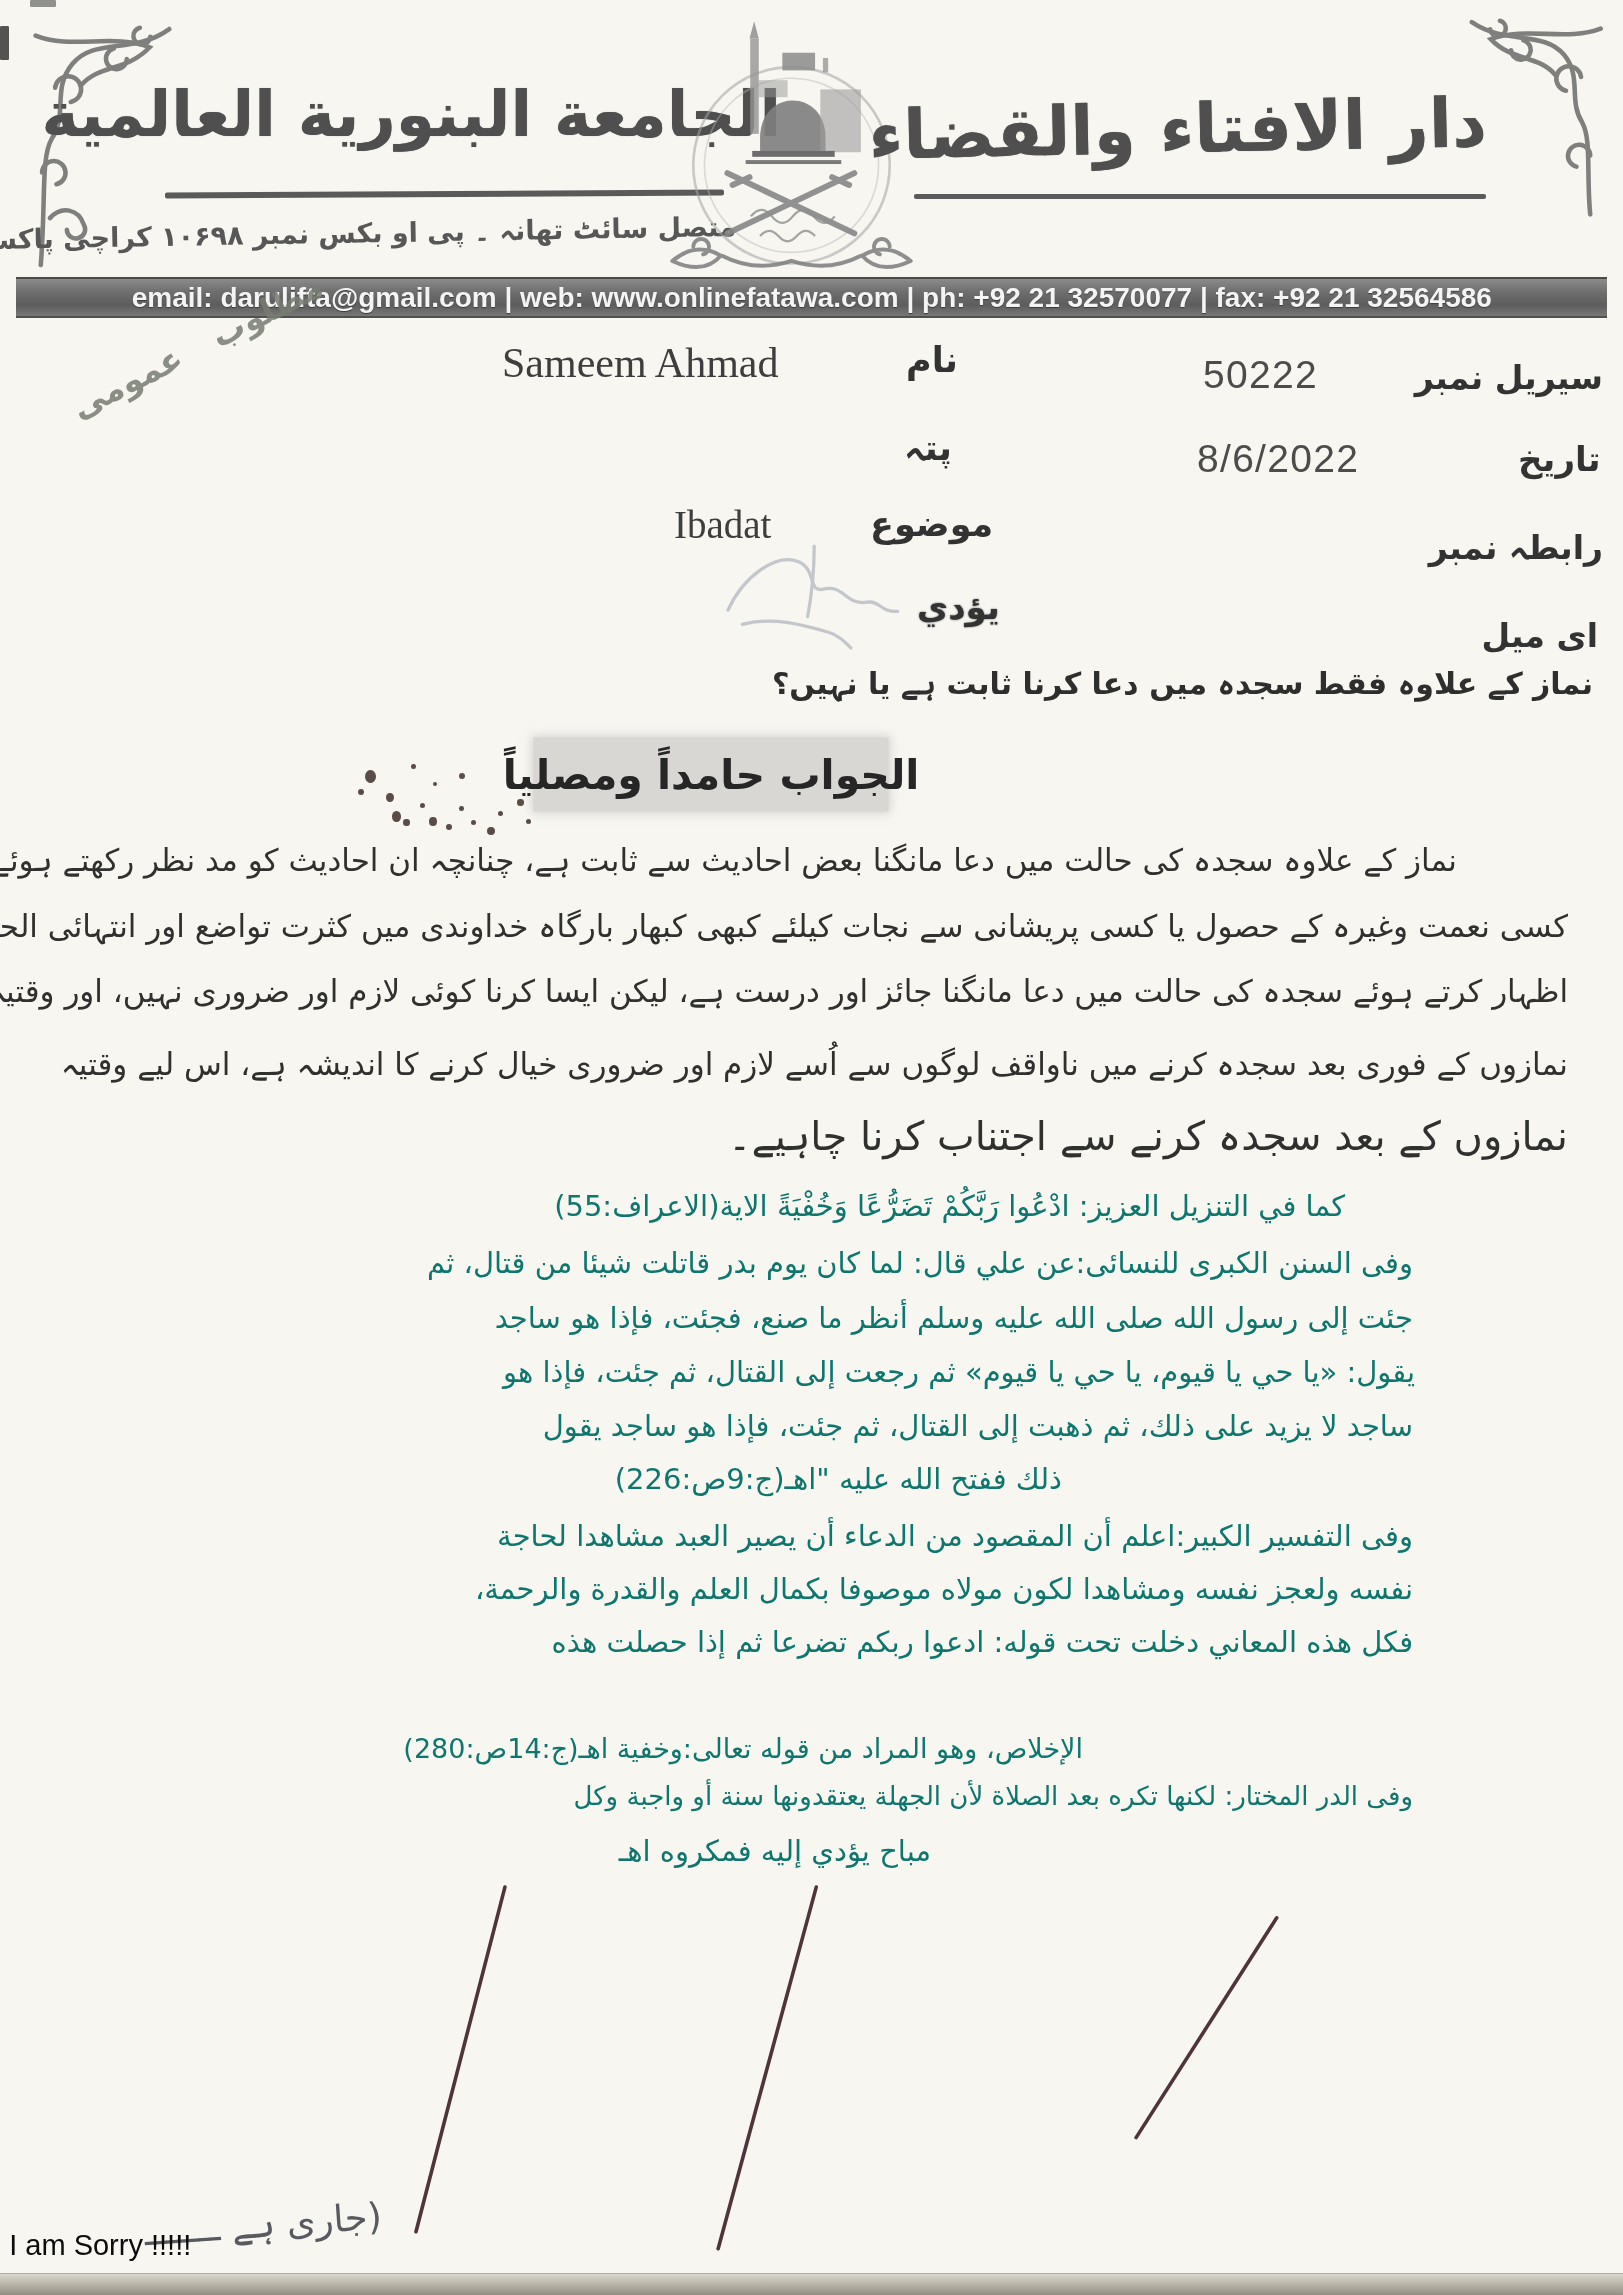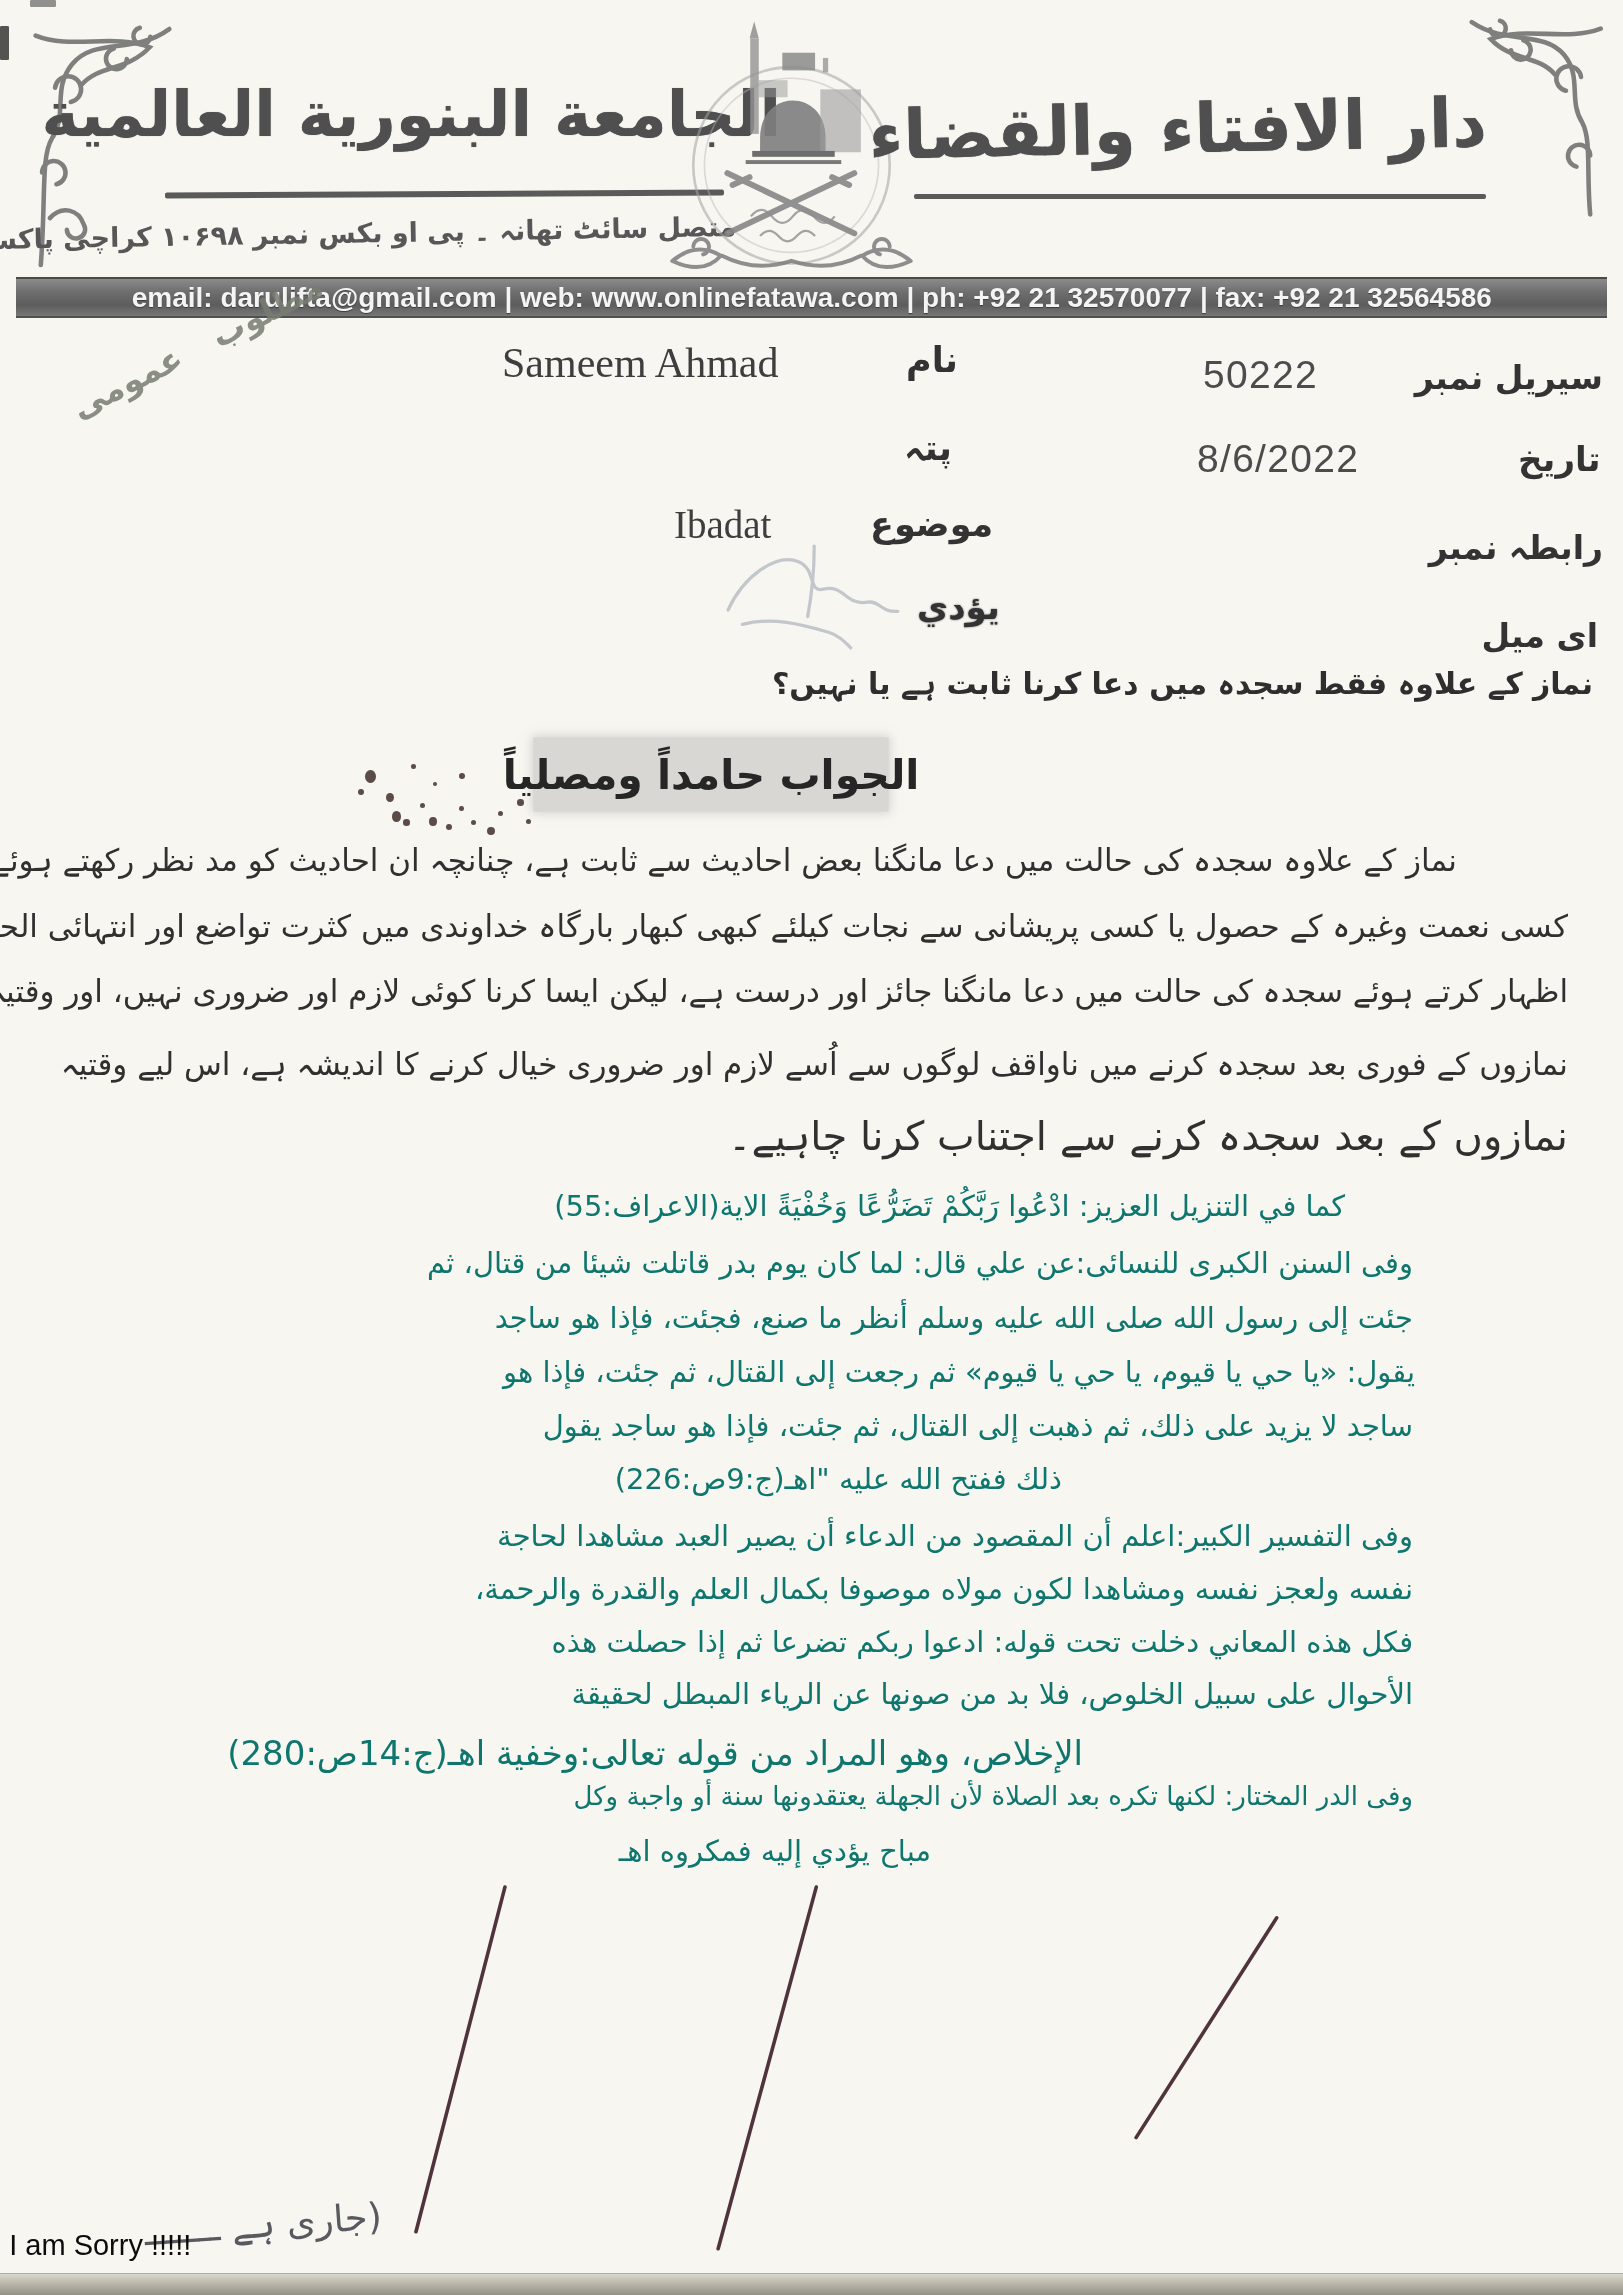--- a/index.html
+++ b/index.html
@@ -191,22 +191,21 @@
 
   <div class="abs arabic-line rtl nowrap" style="right:279px;top:1189px;font-size:29px;">كما في التنزيل العزيز: ادْعُوا رَبَّكُمْ تَضَرُّعًا وَخُفْيَةً الاية(الاعراف:55)</div>
   <div class="abs arabic-line rtl nowrap" style="right:211px;top:1246px;font-size:29px;">وفى السنن الكبرى للنسائى:عن علي قال: لما كان يوم بدر قاتلت شيئا من قتال، ثم</div>
   <div class="abs arabic-line rtl nowrap" style="right:211px;top:1301px;font-size:29px;">جئت إلى رسول الله صلى الله عليه وسلم أنظر ما صنع، فجئت، فإذا هو ساجد</div>
   <div class="abs arabic-line rtl nowrap" style="right:209px;top:1355px;font-size:29px;">يقول: «يا حي يا قيوم، يا حي يا قيوم» ثم رجعت إلى القتال، ثم جئت، فإذا هو</div>
   <div class="abs arabic-line rtl nowrap" style="right:211px;top:1409px;font-size:29px;">ساجد لا يزيد على ذلك، ثم ذهبت إلى القتال، ثم جئت، فإذا هو ساجد يقول</div>
   <div class="abs arabic-line rtl nowrap" style="right:562px;top:1462px;font-size:29px;">ذلك ففتح الله عليه "اهـ(ج:9ص:226)</div>
   <div class="abs arabic-line rtl nowrap" style="right:211px;top:1519px;font-size:29px;">وفى التفسير الكبير:اعلم أن المقصود من الدعاء أن يصير العبد مشاهدا لحاجة</div>
   <div class="abs arabic-line rtl nowrap" style="right:211px;top:1572px;font-size:29px;">نفسه ولعجز نفسه ومشاهدا لكون مولاه موصوفا بكمال العلم والقدرة والرحمة،</div>
   <div class="abs arabic-line rtl nowrap" style="right:211px;top:1625px;font-size:29px;">فكل هذه المعاني دخلت تحت قوله: ادعوا ربكم تضرعا ثم إذا حصلت هذه</div>
-  <div class="abs arabic-line rtl nowrap" style="right:211px;top:1677px;font-size:29px;">الأحوال على سبيل الخلوص، فلا بد من صونها عن الرياء المبطل لحقيقة</div>
-  <div class="abs arabic-line rtl nowrap" style="right:541px;top:1733px;font-size:34px;">الإخلاص، وهو المراد من قوله تعالى:وخفية اهـ(ج:14ص:280)</div>
+  <div class="abs arabic-line rtl nowrap" style="right:541px;top:1733px;font-size:27px;">الإخلاص، وهو المراد من قوله تعالى:وخفية اهـ(ج:14ص:280)</div>
   <div class="abs arabic-line rtl nowrap" style="right:211px;top:1781px;font-size:26px;">وفى الدر المختار: لكنها تكره بعد الصلاة لأن الجهلة يعتقدونها سنة أو واجبة وكل</div>
   <div class="abs arabic-line rtl nowrap" style="right:693px;top:1834px;font-size:29px;">مباح يؤدي إليه فمكروه اهـ</div>
 
   <svg class="abs" style="left:0;top:1864px;" width="1624" height="419" viewBox="0 0 2483 640">
     <g stroke="#4f343c" stroke-width="5.5" stroke-linecap="round" fill="none">
       <line x1="772" y1="35" x2="636" y2="562"></line>
       <line x1="1248" y1="35" x2="1098" y2="588"></line>
       <line x1="1952" y1="82" x2="1737" y2="418"></line>
     </g>
   </svg>

